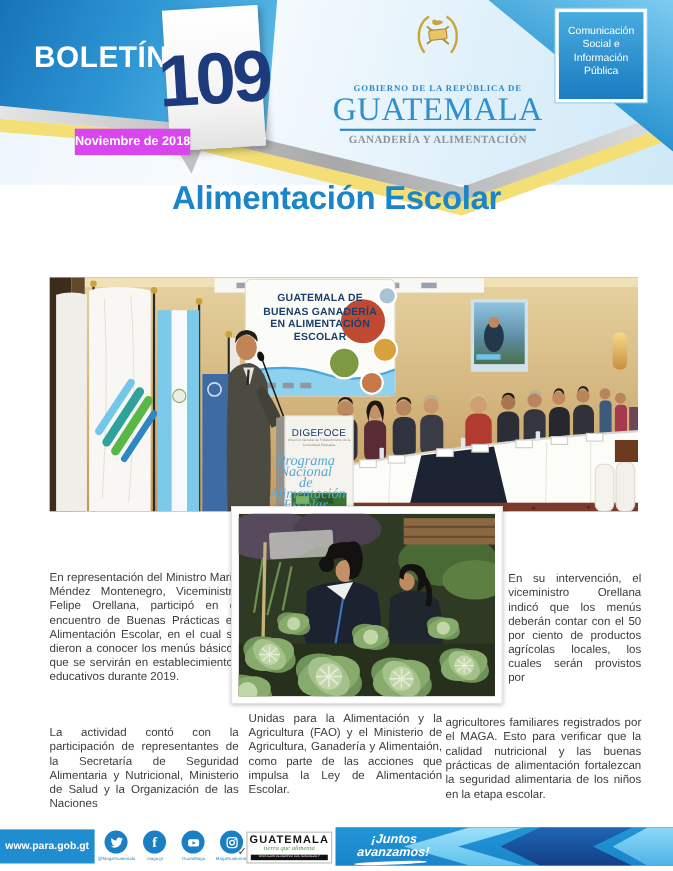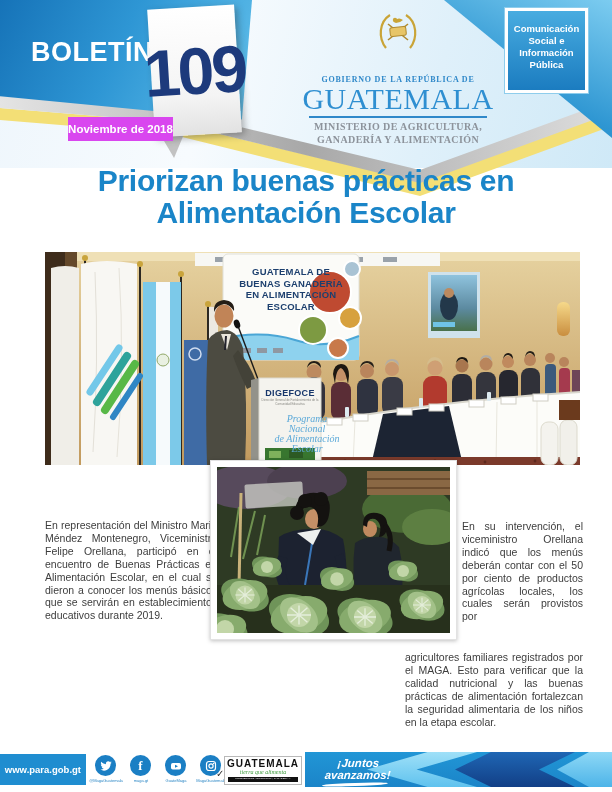--- a/index.html
+++ b/index.html
@@ -27,37 +27,37 @@
  transform:rotate(-3.5deg);box-shadow:3px 3px 7px rgba(40,40,40,.35);
  display:flex;align-items:center;justify-content:center}
 .card span{font-size:66px;font-weight:bold;color:#1d3a7c;letter-spacing:-3px}
 .gov{position:absolute;left:298px;top:10px;width:200px;text-align:center;z-index:2}
 .gov-small{font-family:"Liberation Serif",serif;font-size:8px;font-weight:bold;color:#2f88c9;letter-spacing:.8px;margin-top:19px}
 .gov-name{font-family:"Liberation Serif",serif;font-size:30px;color:#2f8fd1;letter-spacing:.5px;line-height:30px}
 .gov-rule{width:178px;height:2px;background:#2f88c9;margin:2px auto 3px auto}
 .gov-min{font-family:"Liberation Serif",serif;font-size:10px;font-weight:bold;color:#8d939b;letter-spacing:.4px;line-height:12.5px}
 .comms{position:absolute;left:505px;top:8px;width:83px;height:85px;z-index:3;
  background:linear-gradient(180deg,#48ace0 0%,#1b7cc0 100%);border:3px solid #fff;
- box-shadow:0 0 0 1px #8ecdec;color:#fff;font-weight:bold;font-size:9.5px;line-height:12px;
+ box-shadow:0 0 0 1px #8ecdec;color:#fff;font-weight:normal;font-size:9.5px;line-height:12px;
  text-align:center;padding-top:12px}
 .date{position:absolute;left:68px;top:117px;width:105px;height:24px;z-index:3;background:#d946ef;
  color:#fff;font-weight:bold;font-size:11.5px;display:flex;align-items:center;justify-content:center}
 
 
 .headline{position:absolute;left:0;top:165px;width:612px;text-align:center;color:#1a85c8;
  font-weight:bold;font-size:30px;line-height:32px;letter-spacing:-.3px;z-index:2}
 
 
 .photo{position:absolute;left:45px;top:252px;width:535px;height:213px;overflow:hidden;z-index:1;background:#c9a05f}
 .banner-text{position:absolute;left:184px;top:14px;width:124px;text-align:center;color:#1c3f6e;
  font-weight:bold;font-size:9.5px;line-height:11.5px;letter-spacing:.2px}
-.podium-title{position:absolute;left:214px;top:136px;width:62px;text-align:center;color:#16366b;font-weight:bold;font-size:9px;letter-spacing:.3px}
+.podium-title{position:absolute;left:214px;top:136px;width:62px;text-align:center;color:#16366b;font-weight:normal;font-size:9px;letter-spacing:.3px}
 .podium-sub{position:absolute;left:216px;top:147px;width:58px;text-align:center;color:#8a8a84;font-size:3px;line-height:3.5px}
-.podium-script{position:absolute;left:229px;top:162px;width:66px;text-align:center;color:#5aa8d8;
- font-family:"Liberation Serif",serif;font-style:italic;font-size:10px;line-height:10px}
+.podium-script{position:absolute;left:200px;top:162px;width:66px;text-align:center;color:#5aa8d8;
+ font-family:"Liberation Serif",serif;font-style:italic;font-size:13px;line-height:10px}
 .garden{position:absolute;left:210px;top:460px;width:247px;height:180px;background:#fff;
  border:1px solid #e2e2e2;box-shadow:0 1px 4px rgba(0,0,0,.25);padding:6px;z-index:3}
 .garden svg{display:block}
 
 
 .col{position:absolute;font-size:10.5px;line-height:12.9px;color:#3d3d3d;text-align:justify}
 .c1a{left:45px;top:519px;width:172px}
 .c1b{left:45px;top:660px;width:172px}
 .c2 {left:226px;top:647px;width:176px}
 .c3a{left:462px;top:520px;width:121px}
@@ -122,29 +122,27 @@
       </g>
       <line x1="14" y1="14" x2="34" y2="30" stroke="#b08a2e" stroke-width="1.6"></line>
       <line x1="34" y1="14" x2="14" y2="30" stroke="#b08a2e" stroke-width="1.6"></line>
       <rect x="16" y="17" width="16" height="9" rx="2" fill="#e7c568" stroke="#b08a2e" transform="rotate(-6 24 21)"></rect>
       <path d="M20,12 Q24,6 29,10 Q26,13 22,13 Z" fill="#c9a437"></path>
       <circle cx="21" cy="10" r="2.2" fill="#c9a437"></circle>
     </svg>
     <div class="gov-small">GOBIERNO DE LA REPÚBLICA DE</div>
     <div class="gov-name">GUATEMALA</div>
     <div class="gov-rule"></div>
-    <div class="gov-min">MINISTERIO DE AGRICULTURA,</div>
     <div class="gov-min">GANADERÍA Y ALIMENTACIÓN</div>
   </div>
 
   <div class="comms">Comunicación Social e Información Pública</div>
   <div class="date">Noviembre de 2018</div>
 
   <div class="headline">
-    <div>Priorizan buenas prácticas en</div>
     <div>Alimentación Escolar</div>
   </div>
 
   <div class="photo">
     <svg width="535" height="213" viewBox="0 0 535 213">
       <defs>
         <linearGradient id="wall" x1="0" y1="0" x2="0" y2="1">
             <stop offset="0" stop-color="#e6d2a0"></stop>
             <stop offset="1" stop-color="#c29a5e"></stop>
           </linearGradient>
@@ -424,20 +422,22 @@
         <g transform="translate(8,162) scale(0.9)">
             <ellipse rx="26" ry="16" fill="#6f9459" transform="rotate(20)"></ellipse>
             <ellipse rx="24" ry="15" fill="#87ab6d" transform="rotate(-15)"></ellipse>
             <circle r="10" fill="#c2d6a8"></circle>
           </g>
       </g>
     </svg>
   </div>
 
   <div class="col c1a">En representación del Ministro Mario Méndez Montenegro, Viceministro Felipe Orellana, participó en el encuentro de Buenas Prácticas en Alimentación Escolar, en el cual se dieron a conocer los menús básicos que se servirán en establecimientos educativos durante 2019.</div>
+  <div class="col c1b">La actividad contó con la participación de representantes de la Secretaría de Seguridad Alimentaria y Nutricional, Ministerio de Salud y la Organización de las Naciones</div>
+  <div class="col c2">Unidas para la Alimentación y la Agricultura (FAO) y el Ministerio de Agricultura, Ganadería y Alimentaión, como parte de las acciones que impulsa la Ley de Alimentación Escolar.</div>
   <div class="col c3a">En su intervención, el viceministro Orellana indicó que los menús deberán contar con el 50 por ciento de productos agrícolas locales, los cuales serán provistos por</div>
   <div class="col c3b">agricultores familiares registrados por el MAGA. Esto para verificar que la calidad nutricional y las buenas prácticas de alimentación fortalezcan la seguridad alimentaria de los niños en la etapa escolar.</div>
 
   <div class="f-web">www.para.gob.gt</div>
 
   <div class="soc" style="left:95px">
     <svg width="12" height="12" viewBox="0 0 24 24">
         <path fill="#fff" d="M23.4 4.8c-.8.4-1.7.6-2.6.8.9-.6 1.6-1.5 2-2.5-.9.5-1.9.9-2.9 1.1a4.6 4.6 0 0 0-7.9 4.2A13 13 0 0 1 2.6 3.6a4.6 4.6 0 0 0 1.4 6.2c-.7 0-1.5-.2-2.1-.6v.1c0 2.2 1.6 4.1 3.7 4.5-.4.1-.8.2-1.2.2-.3 0-.6 0-.9-.1.6 1.9 2.3 3.2 4.3 3.3a9.2 9.2 0 0 1-5.7 2H1a13 13 0 0 0 7 2.1c8.5 0 13.1-7 13.1-13.1v-.6c.9-.6 1.7-1.5 2.3-2.4z"></path>
       </svg>
   </div>

